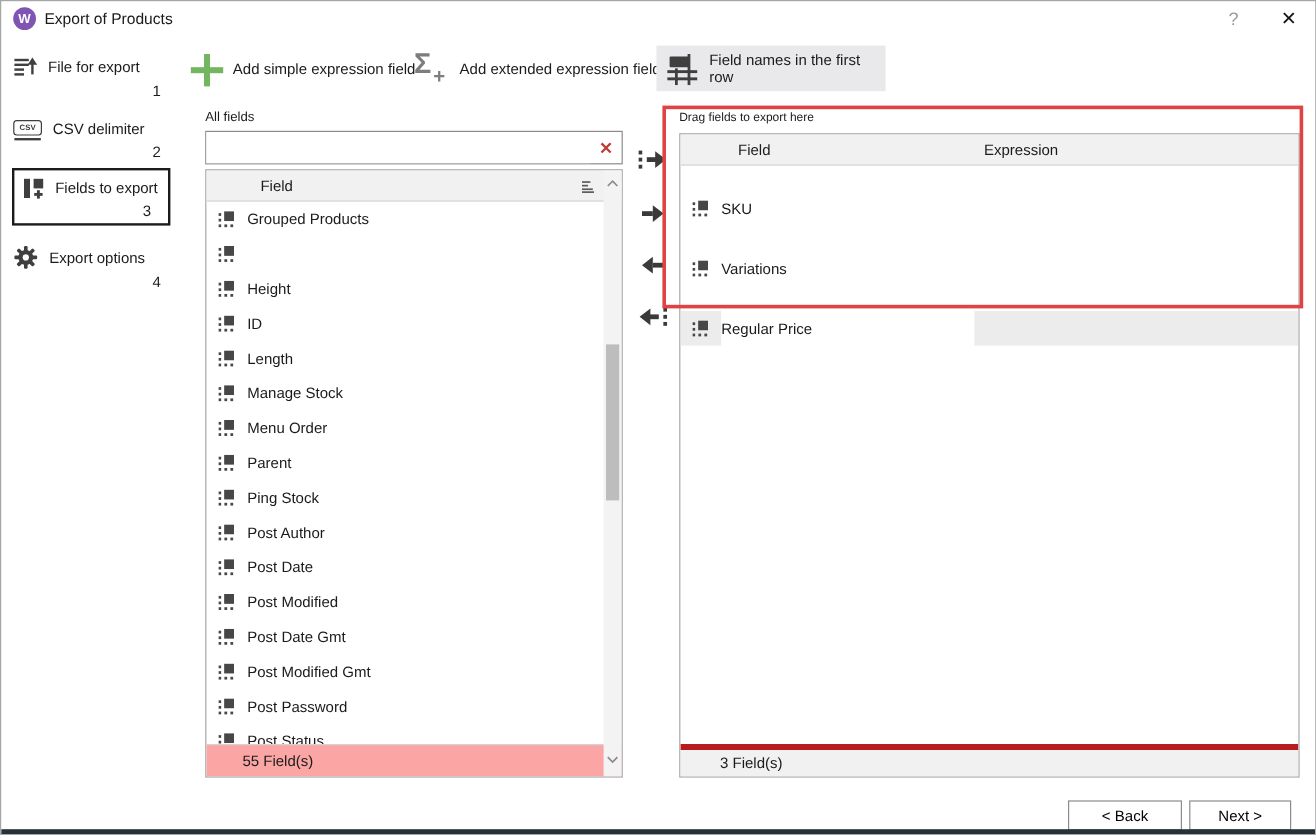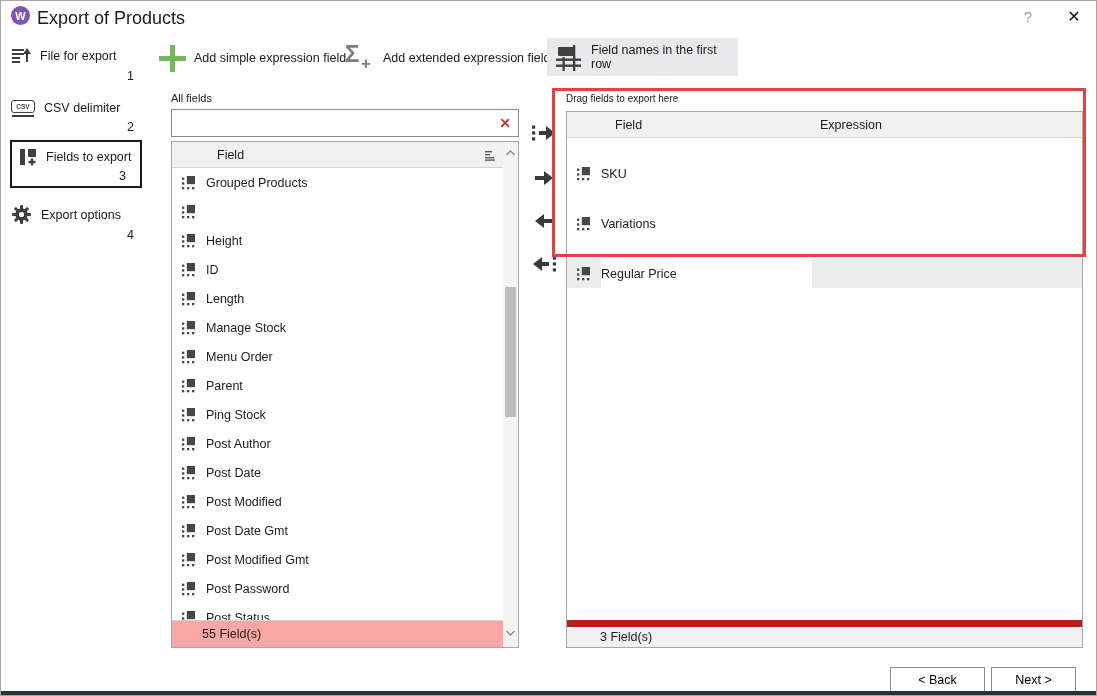--- a/index.html
+++ b/index.html
@@ -7,21 +7,21 @@
   .window {
     position:relative; width:1097px; height:696px; background:#ffffff;
     border:1px solid #a6a6a6; overflow:hidden; color:#1b1b1b; font-size:12.5px;
   }
   .abs { position:absolute; }
 
   
   .titlebar-icon { left:10px; top:5px; width:19px; height:19px; border-radius:50%;
     background:#7f54b3; color:#fff; font-size:11px; font-weight:bold;
     display:flex; align-items:center; justify-content:center; }
-  .title-text { left:36px; top:7px; font-size:18px; }
+  .title-text { left:36px; top:7px; font-size:13px; }
   .help-btn { left:1014px; top:4px; width:26px; height:22px; color:#9a9a9a; font-size:15px;
     display:flex; align-items:center; justify-content:center; cursor:pointer; }
   .close-btn { left:1056px; top:2px; width:34px; height:26px; color:#111; font-size:16px;
     display:flex; align-items:center; justify-content:center; cursor:pointer; }
 
   
   .tb-item { display:flex; align-items:center; gap:8px; cursor:pointer; }
   .tb-simple { left:158px; top:39px; height:36px; }
   .tb-extended { left:344px; top:39px; height:36px; }
   .tb-toggle { left:546px; top:37px; width:191px; height:38px; background:#e9e9ec; padding-left:9px; }
@@ -81,21 +81,21 @@
     border-bottom:1px solid #d4d4d4; display:grid; grid-template-columns:34px 211px 1fr; align-items:center; }
   .export-header .h-field { padding-left:14px; }
   .export-header .h-expr { padding-left:8px; }
   .export-rows { position:absolute; left:0; right:0; top:26px; bottom:27px; overflow:hidden; }
   .export-row { display:grid; grid-template-columns:34px 211px 1fr; align-items:center; height:29px; cursor:pointer;margin-top:21px; }
   .handle-cell { height:100%; display:flex; align-items:center; }
   .expr-cell { height:100%; }
   .export-row.highlighted .handle-cell { background:#ececec; }
   .export-row.highlighted .expr-cell { background:#ececec; }
   .export-footer { position:absolute; left:0; right:0; bottom:0; height:27px; background:#f1f1f1;
-    border-top:7px solid #b91c1c; display:flex; align-items:center; padding-left:33px; }
+    border-top:5px solid #b91c1c; display:flex; align-items:center; padding-left:33px; }
 
   
   .nav-btn { top:666px; height:25px; background:#fff; border:1px solid #8c8c8c; font-size:12.5px;
     display:flex; align-items:center; justify-content:center; cursor:pointer; font-family:"Liberation Sans", sans-serif; }
   .back-btn { left:889px; width:95px; }
   .next-btn { left:990px; width:85px; }
   .bottom-strip { left:0; bottom:0; width:100%; height:4px; background:#263238; }
 </style>
 </head>
 <body>

